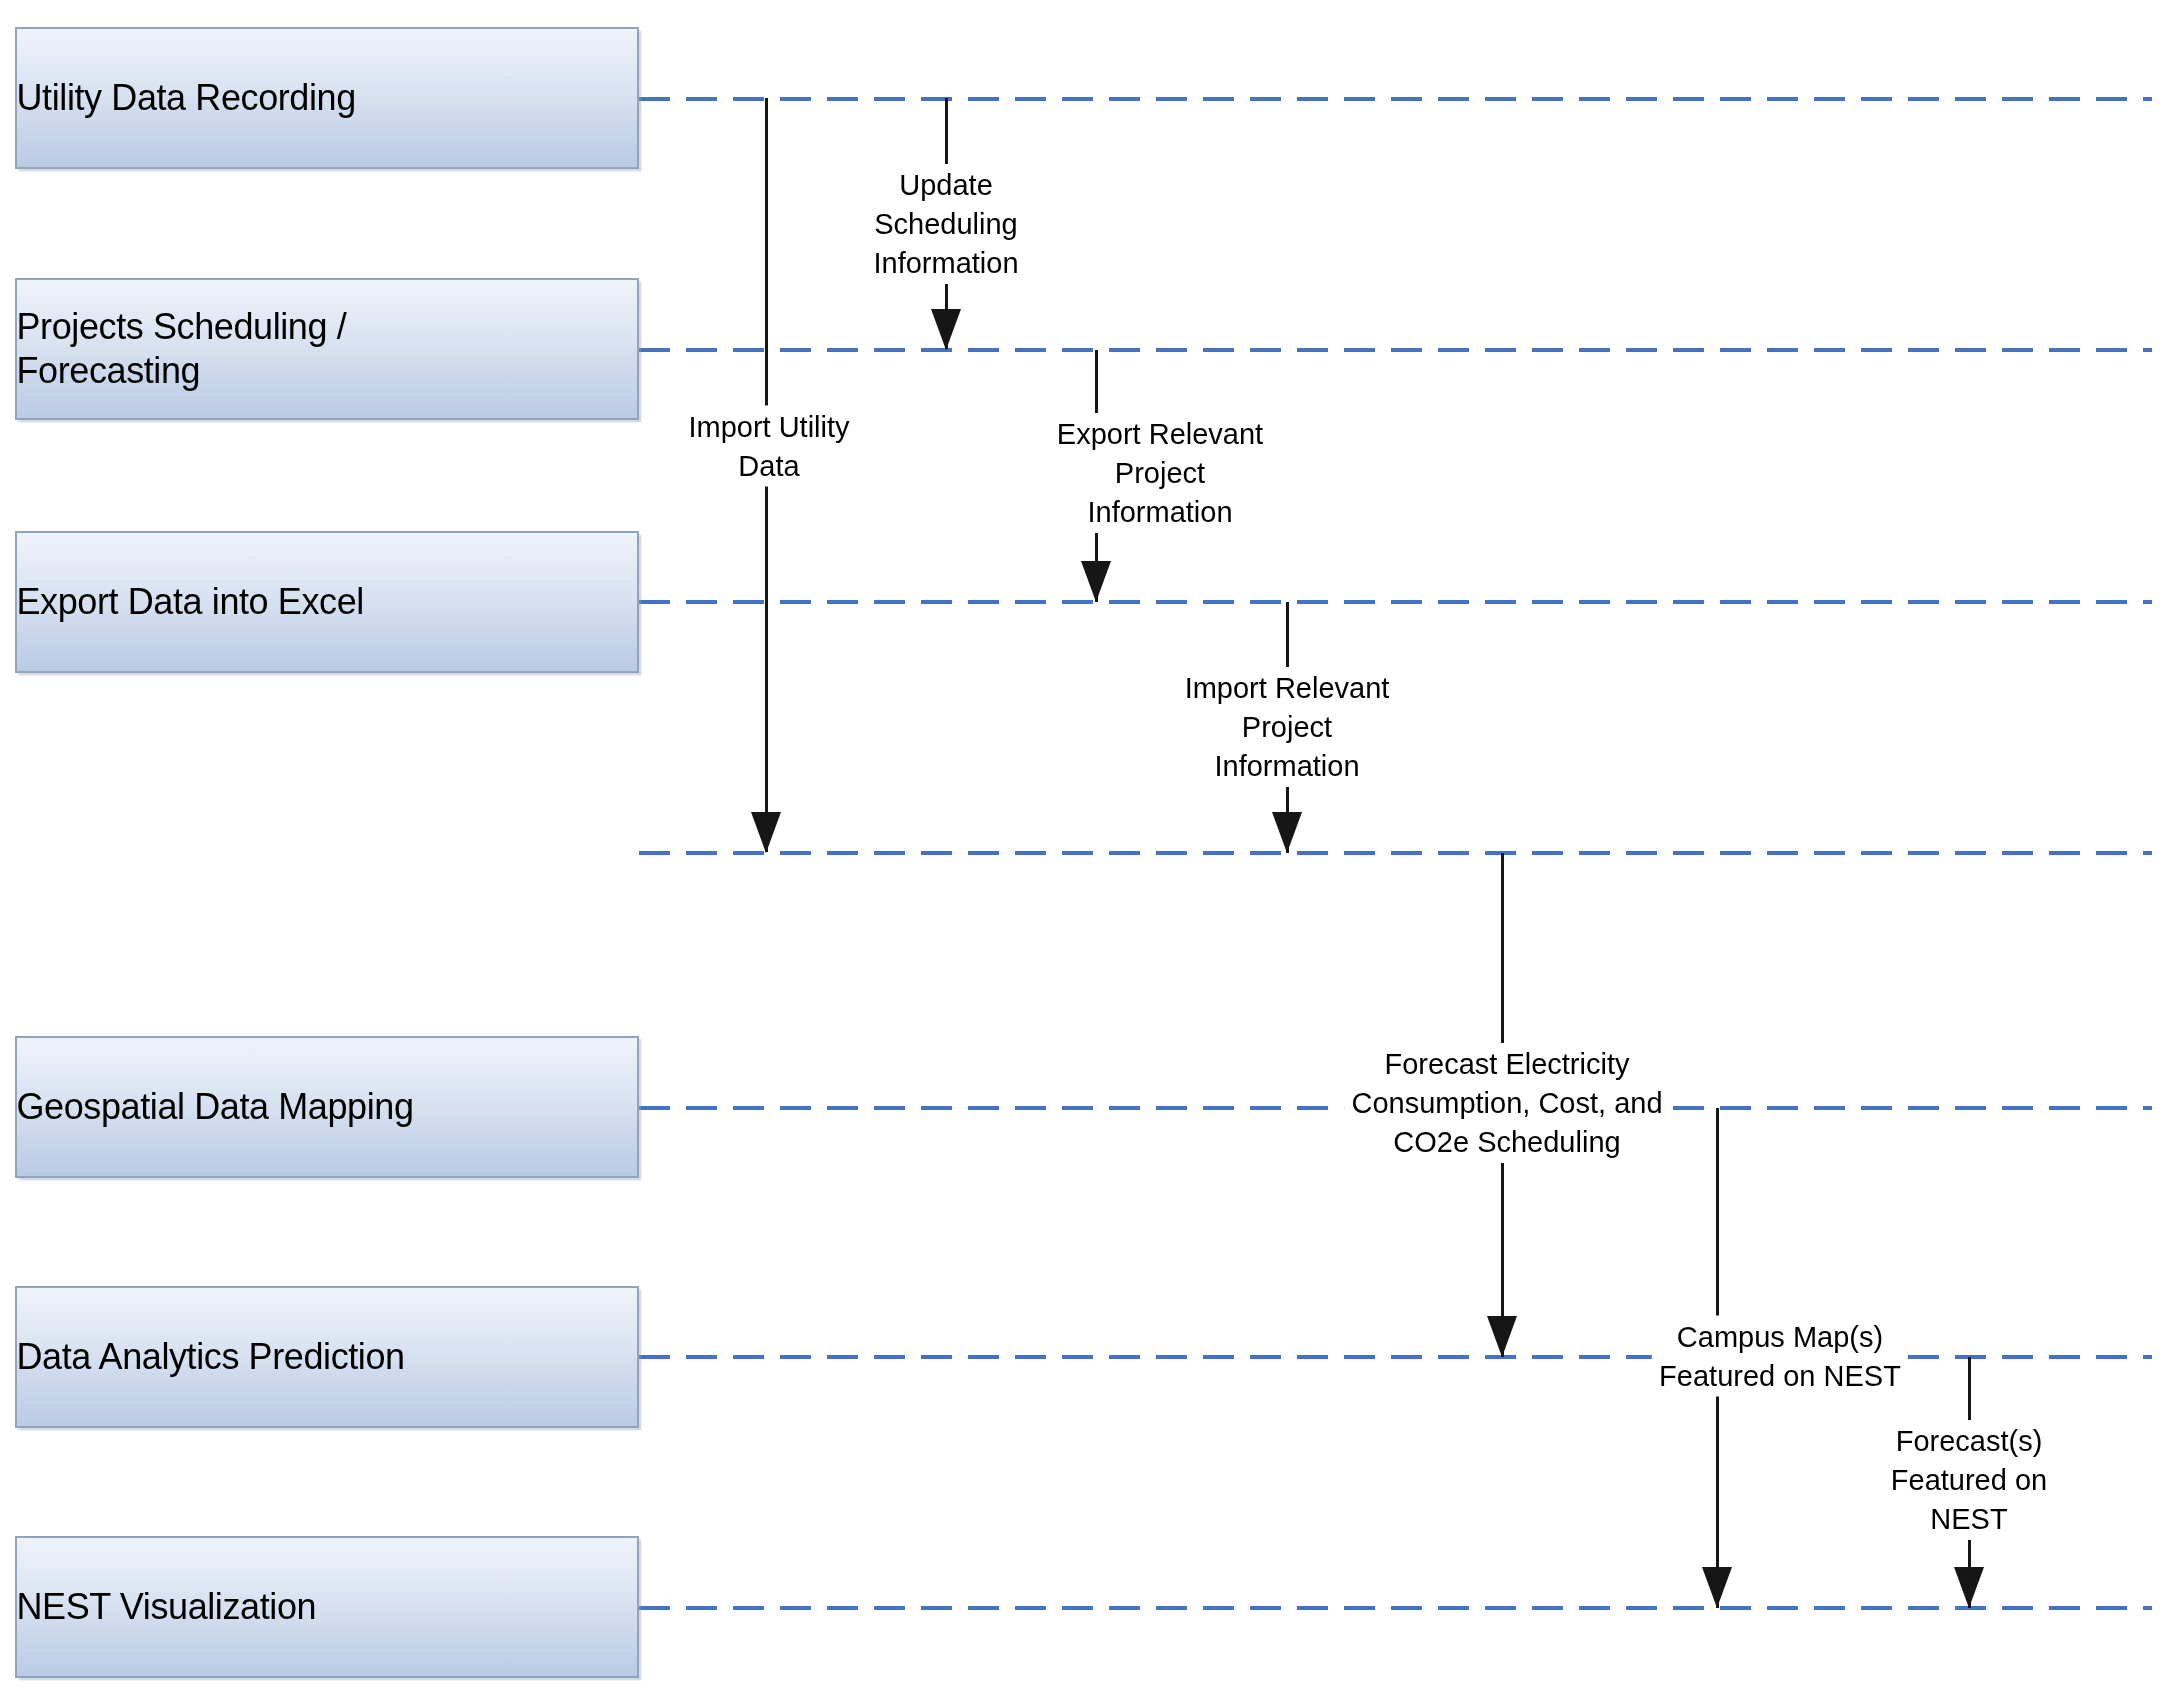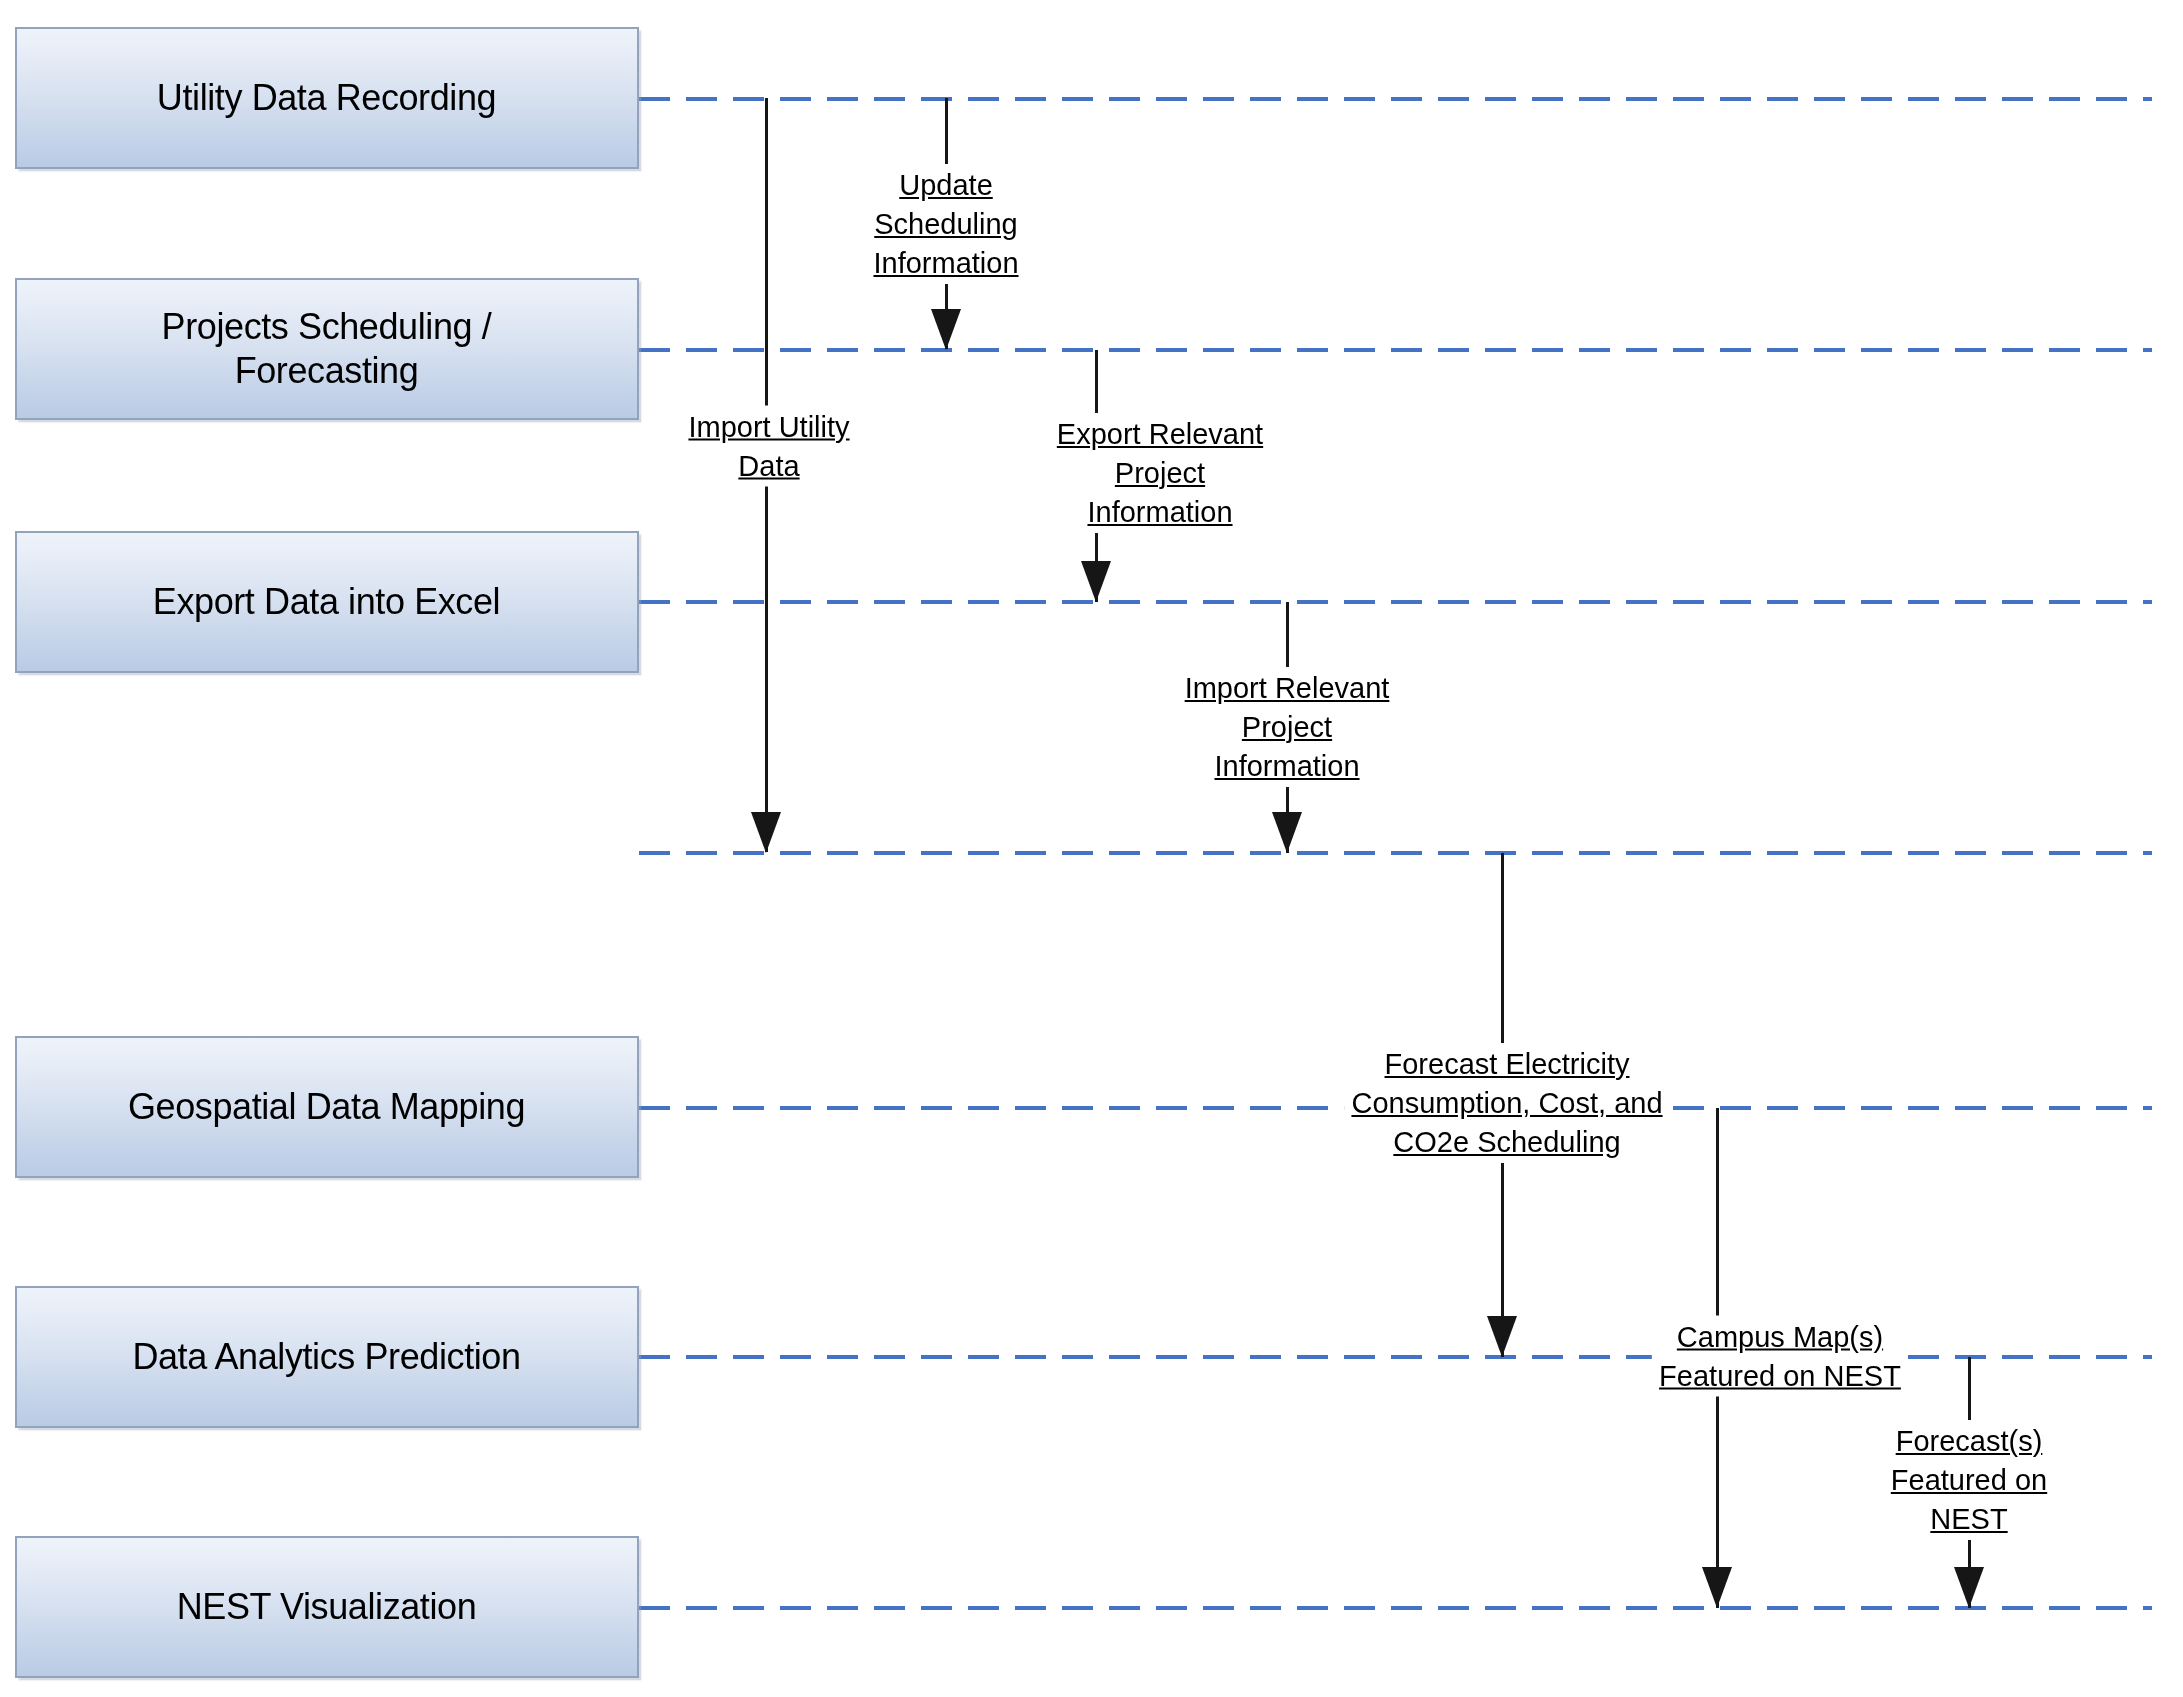--- a/index.html
+++ b/index.html
@@ -18,21 +18,21 @@
     z-index:1;
   }
   
   .lane-box{
     position:absolute;
     left:14.5px;width:624px;height:142px;
     box-sizing:border-box;
     border:2.2px solid #92a3bb;
     background:linear-gradient(180deg,#eef3fa 0%,#e7edf7 18%,#d7e1f0 48%,#b9cbe5 100%);
     box-shadow:2.9px 2.9px 1.5px rgba(150,162,186,0.40);
-    display:flex;flex-direction:column;align-items:center;justify-content:center;
+    display:flex;flex-direction:column;align-items:flex-start;justify-content:center;
     z-index:5;
   }
   .lane-box .bl{
     display:block;
     font-size:36px;line-height:44px;color:#000;
     text-align:center;white-space:nowrap;
     letter-spacing:-0.4px;
   }
   
   .flow-line{
@@ -46,21 +46,21 @@
     z-index:3;
   }
   .flow-label{
     position:absolute;transform:translate(-50%,-50%);
     background:#ffffff;
     text-align:center;
     font-size:29px;line-height:39px;color:#000;
     padding:1.5px 7.3px;
     z-index:4;
   }
-  .flow-label .fl{display:block;white-space:nowrap;text-decoration:underline;}
+  .flow-label .fl{display:block;white-space:nowrap;}
 </style>
 </head>
 <body>
 
 <div class="canvas">
 
   <div class="lane-line" style="top:97px"></div>
   <div class="lane-line" style="top:348px"></div>
   <div class="lane-line" style="top:600px"></div>
   <div class="lane-line" style="top:851px"></div>

